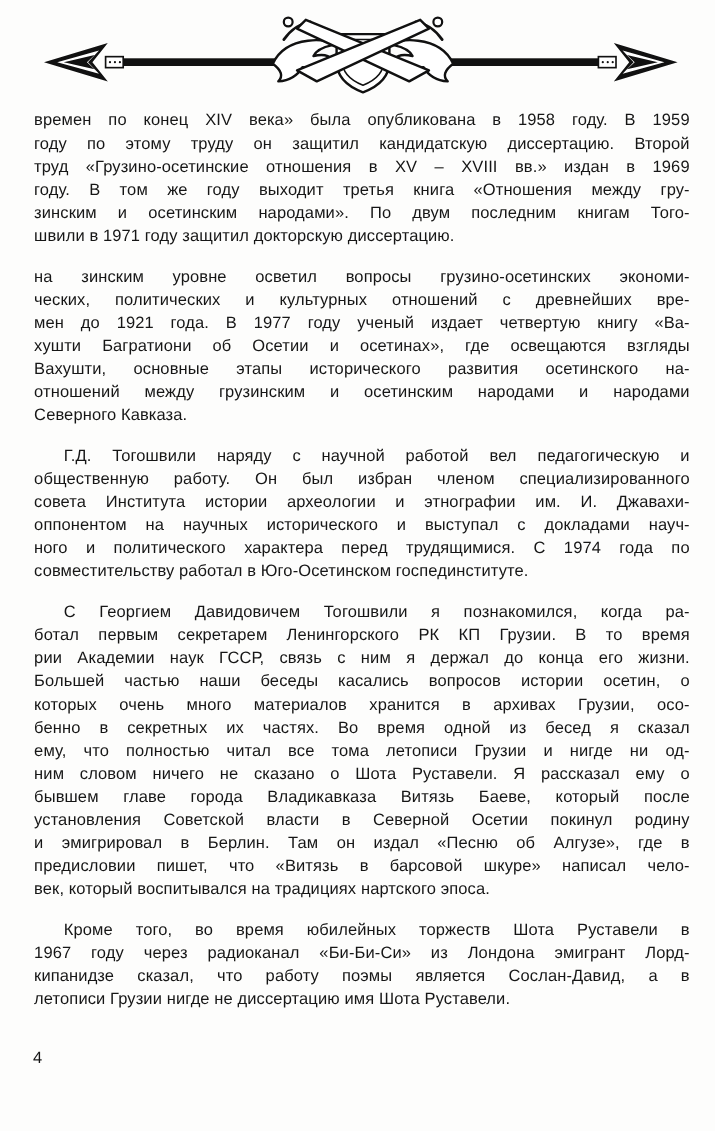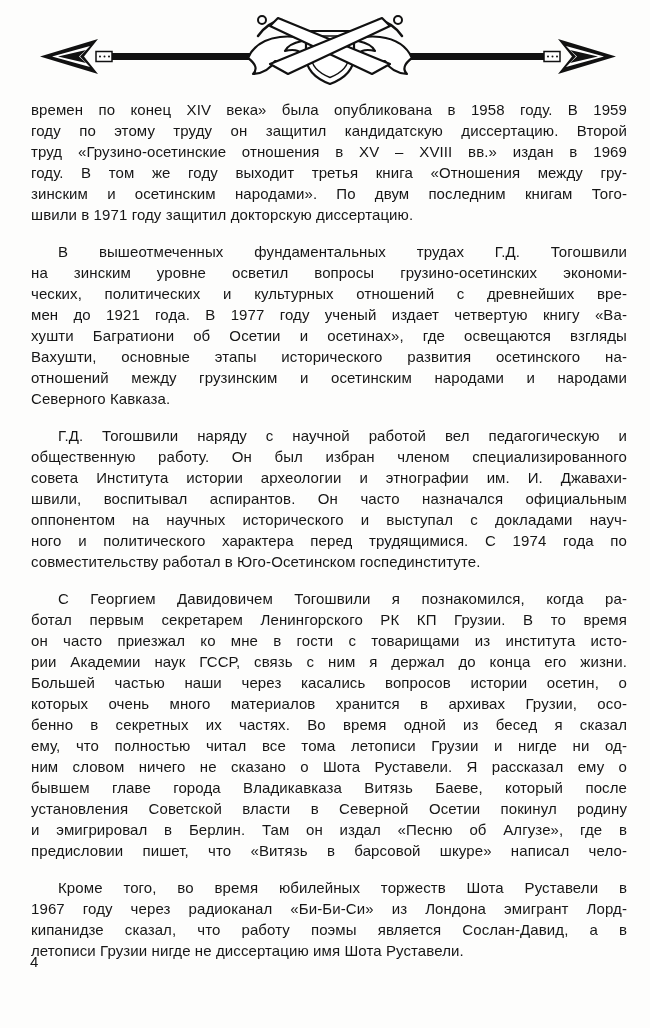--- a/index.html
+++ b/index.html
@@ -80,56 +80,54 @@
     <div class="ln">времен по конец XIV века» была опубликована в 1958 году. В 1959</div>
     <div class="ln">году по этому труду он защитил кандидатскую диссертацию. Второй</div>
     <div class="ln">труд «Грузино-осетинские отношения в XV – XVIII вв.» издан в 1969</div>
     <div class="ln">году. В том же году выходит третья книга «Отношения между гру-</div>
     <div class="ln">зинским и осетинским народами». По двум последним книгам Того-</div>
     <div class="ln end">швили в 1971 году защитил докторскую диссертацию.</div>
   <p></p>
 
   <p class="para">
     </p>
-    <div class="ln ind">В вышеотмеченных фундаментальных трудах Г.Д. Тогошвили</div>
     <div class="ln">на зинским уровне осветил вопросы грузино-осетинских экономи-</div>
     <div class="ln">ческих, политических и культурных отношений с древнейших вре-</div>
     <div class="ln">мен до 1921 года. В 1977 году ученый издает четвертую книгу «Ва-</div>
     <div class="ln">хушти Багратиони об Осетии и осетинах», где освещаются взгляды</div>
     <div class="ln">Вахушти, основные этапы исторического развития осетинского на-</div>
     <div class="ln">отношений между грузинским и осетинским народами и народами</div>
     <div class="ln end">Северного Кавказа.</div>
   <p></p>
 
   <p class="para">
     </p>
     <div class="ln ind">Г.Д. Тогошвили наряду с научной работой вел педагогическую и</div>
     <div class="ln">общественную работу. Он был избран членом специализированного</div>
     <div class="ln">совета Института истории археологии и этнографии им. И. Джавахи-</div>
-    <div class="ln">швили, воспитывал аспирантов. Он часто назначался официальным</div>
     <div class="ln">оппонентом на научных исторического и выступал с докладами науч-</div>
     <div class="ln">ного и политического характера перед трудящимися. С 1974 года по</div>
     <div class="ln end">совместительству работал в Юго-Осетинском госпединституте.</div>
   <p></p>
 
   <p class="para">
     </p>
     <div class="ln ind">С Георгием Давидовичем Тогошвили я познакомился, когда ра-</div>
     <div class="ln">ботал первым секретарем Ленингорского РК КП Грузии. В то время</div>
-    <div class="ln">он часто приезжал ко мне в гости с товарищами из института исто-</div>
     <div class="ln">рии Академии наук ГССР, связь с ним я держал до конца его жизни.</div>
-    <div class="ln">Большей частью наши через касались вопросов истории осетин, о</div>
+    <div class="ln">Большей частью наши беседы касались вопросов истории осетин, о</div>
     <div class="ln">которых очень много материалов хранится в архивах Грузии, осо-</div>
     <div class="ln">бенно в секретных их частях. Во время одной из бесед я сказал</div>
     <div class="ln">ему, что полностью читал все тома летописи Грузии и нигде ни од-</div>
     <div class="ln">ним словом ничего не сказано о Шота Руставели. Я рассказал ему о</div>
     <div class="ln">бывшем главе города Владикавказа Витязь Баеве, который после</div>
     <div class="ln">установления Советской власти в Северной Осетии покинул родину</div>
     <div class="ln">и эмигрировал в Берлин. Там он издал «Песню об Алгузе», где в</div>
     <div class="ln">предисловии пишет, что «Витязь в барсовой шкуре» написал чело-</div>
+    <div class="ln end">век, который воспитывался на традициях нартского эпоса.</div>
   <p></p>
 
   <p class="para">
     </p>
     <div class="ln ind">Кроме того, во время юбилейных торжеств Шота Руставели в</div>
     <div class="ln">1967 году через радиоканал «Би-Би-Си» из Лондона эмигрант Лорд-</div>
     <div class="ln">кипанидзе сказал, что работу поэмы является Сослан-Давид, а в</div>
     <div class="ln end">летописи Грузии нигде не диссертацию имя Шота Руставели.</div>
   <p></p>
 

